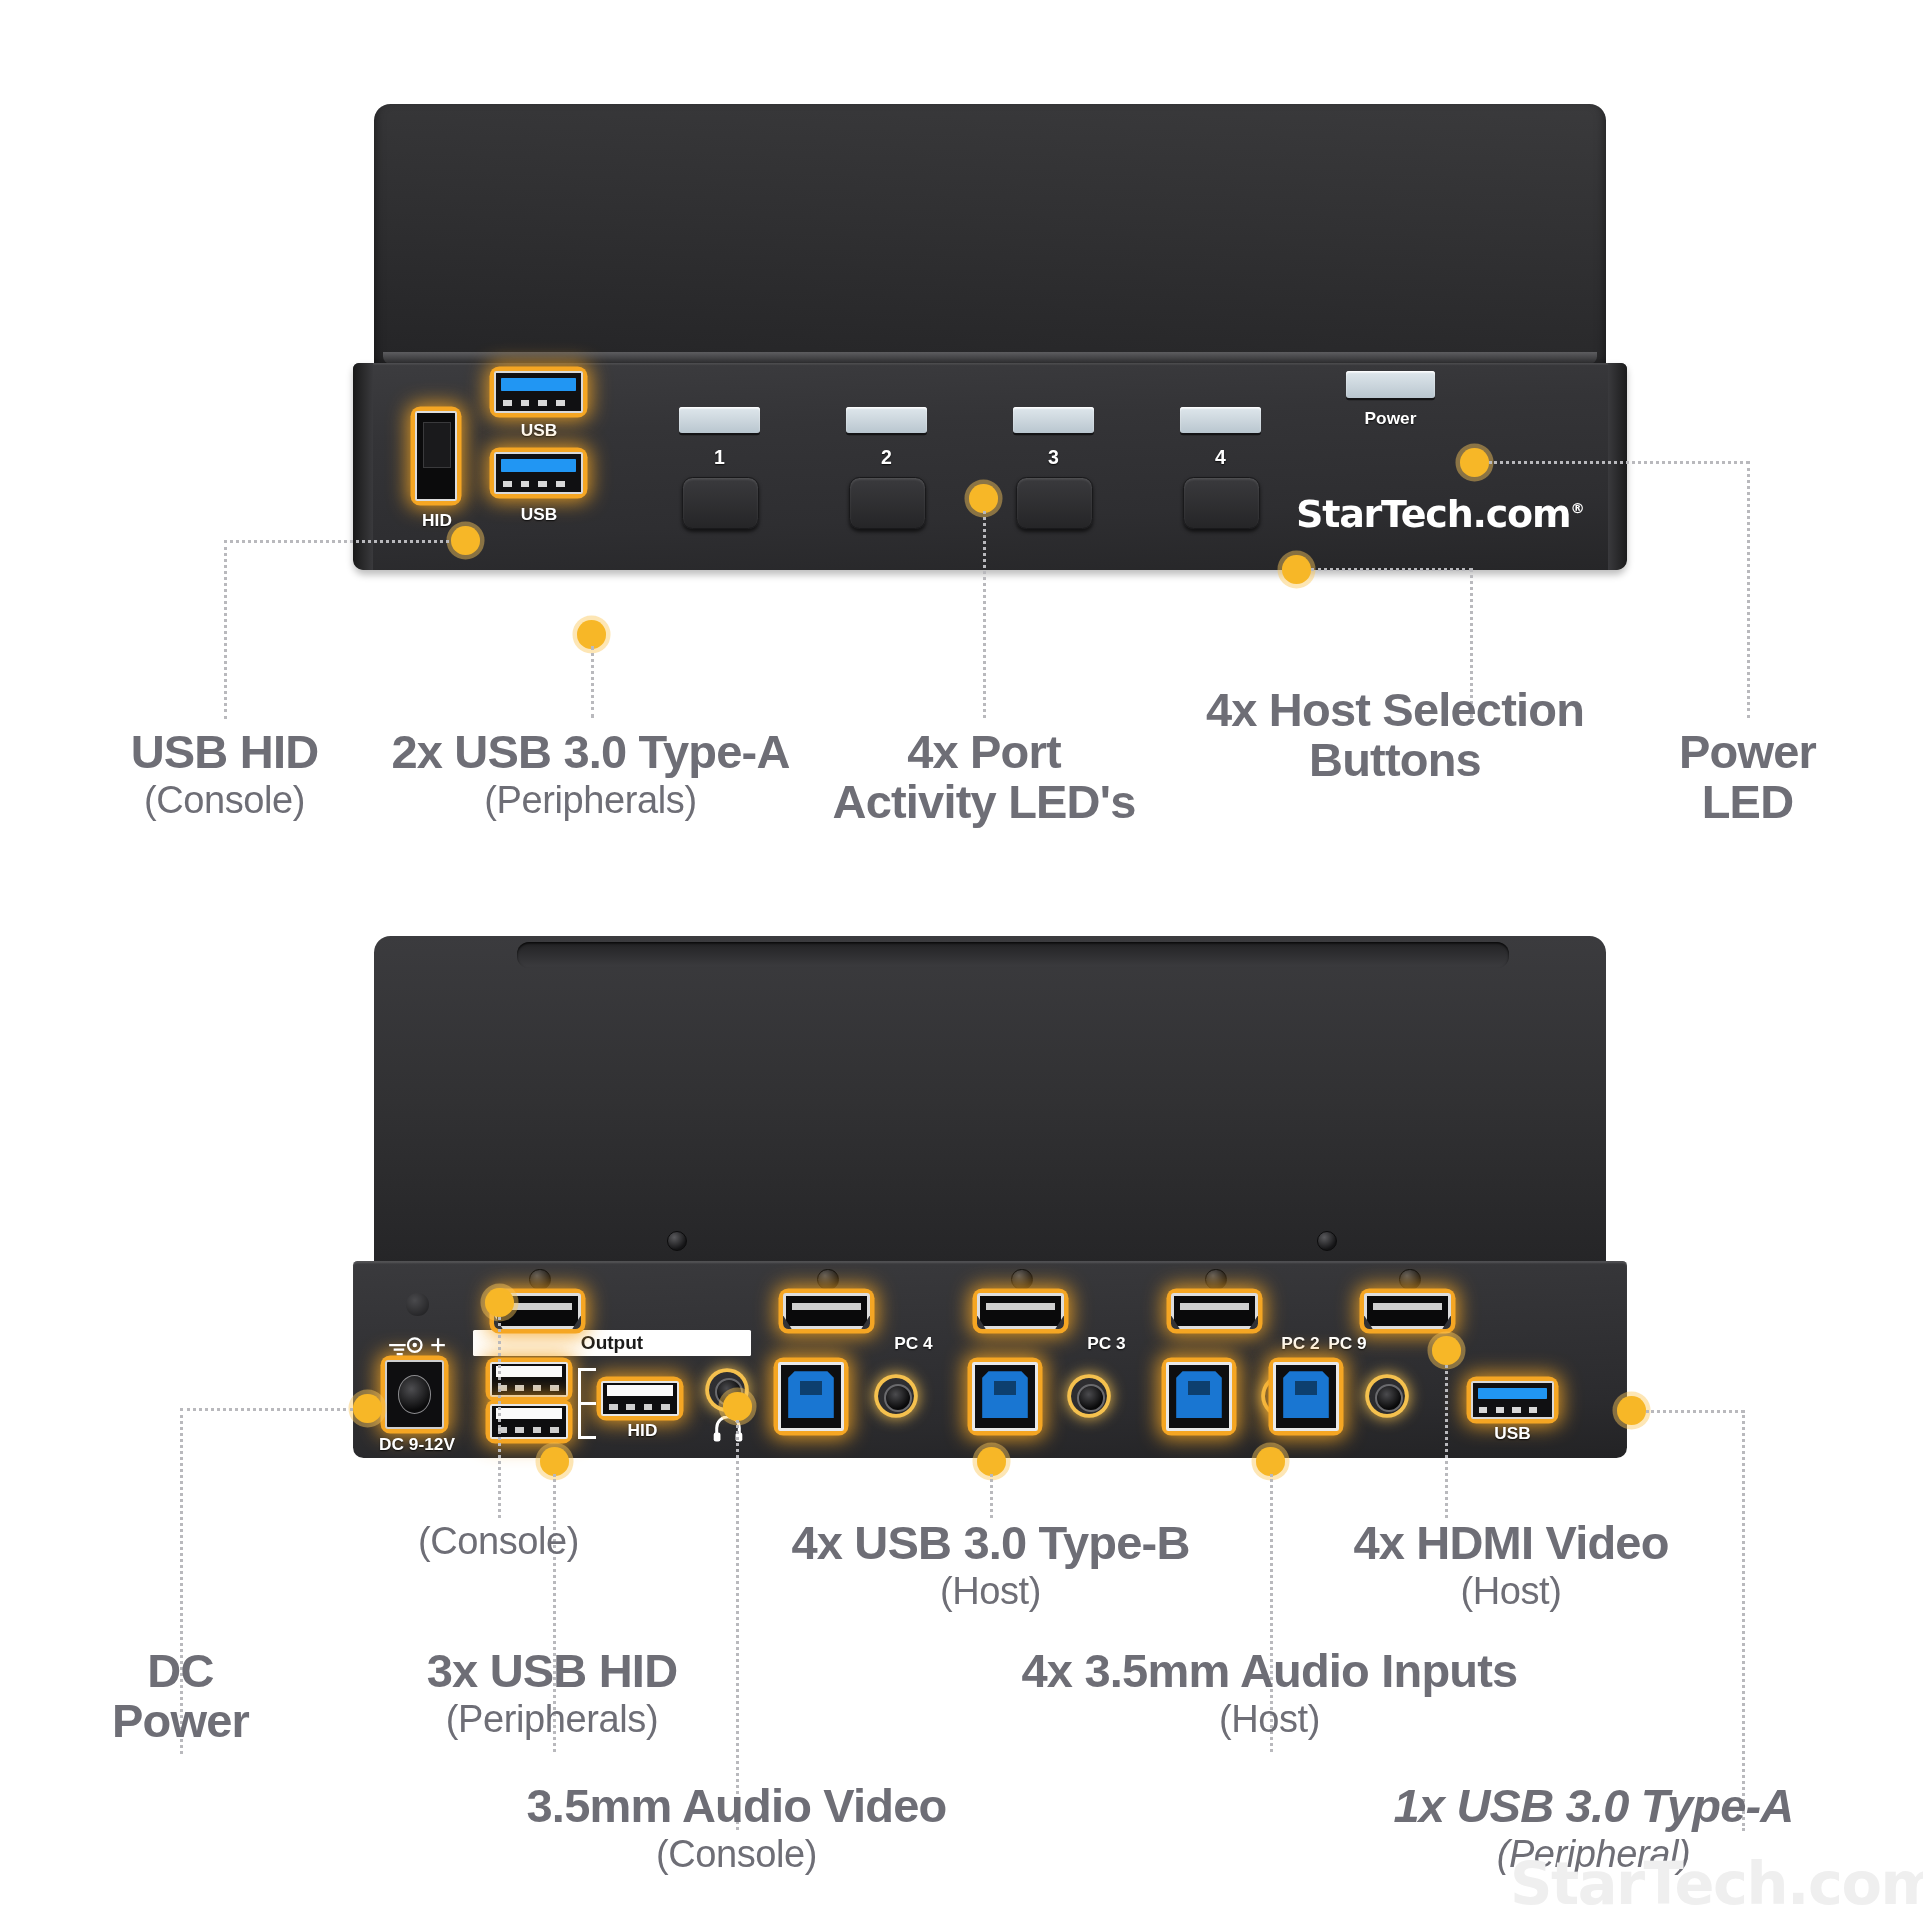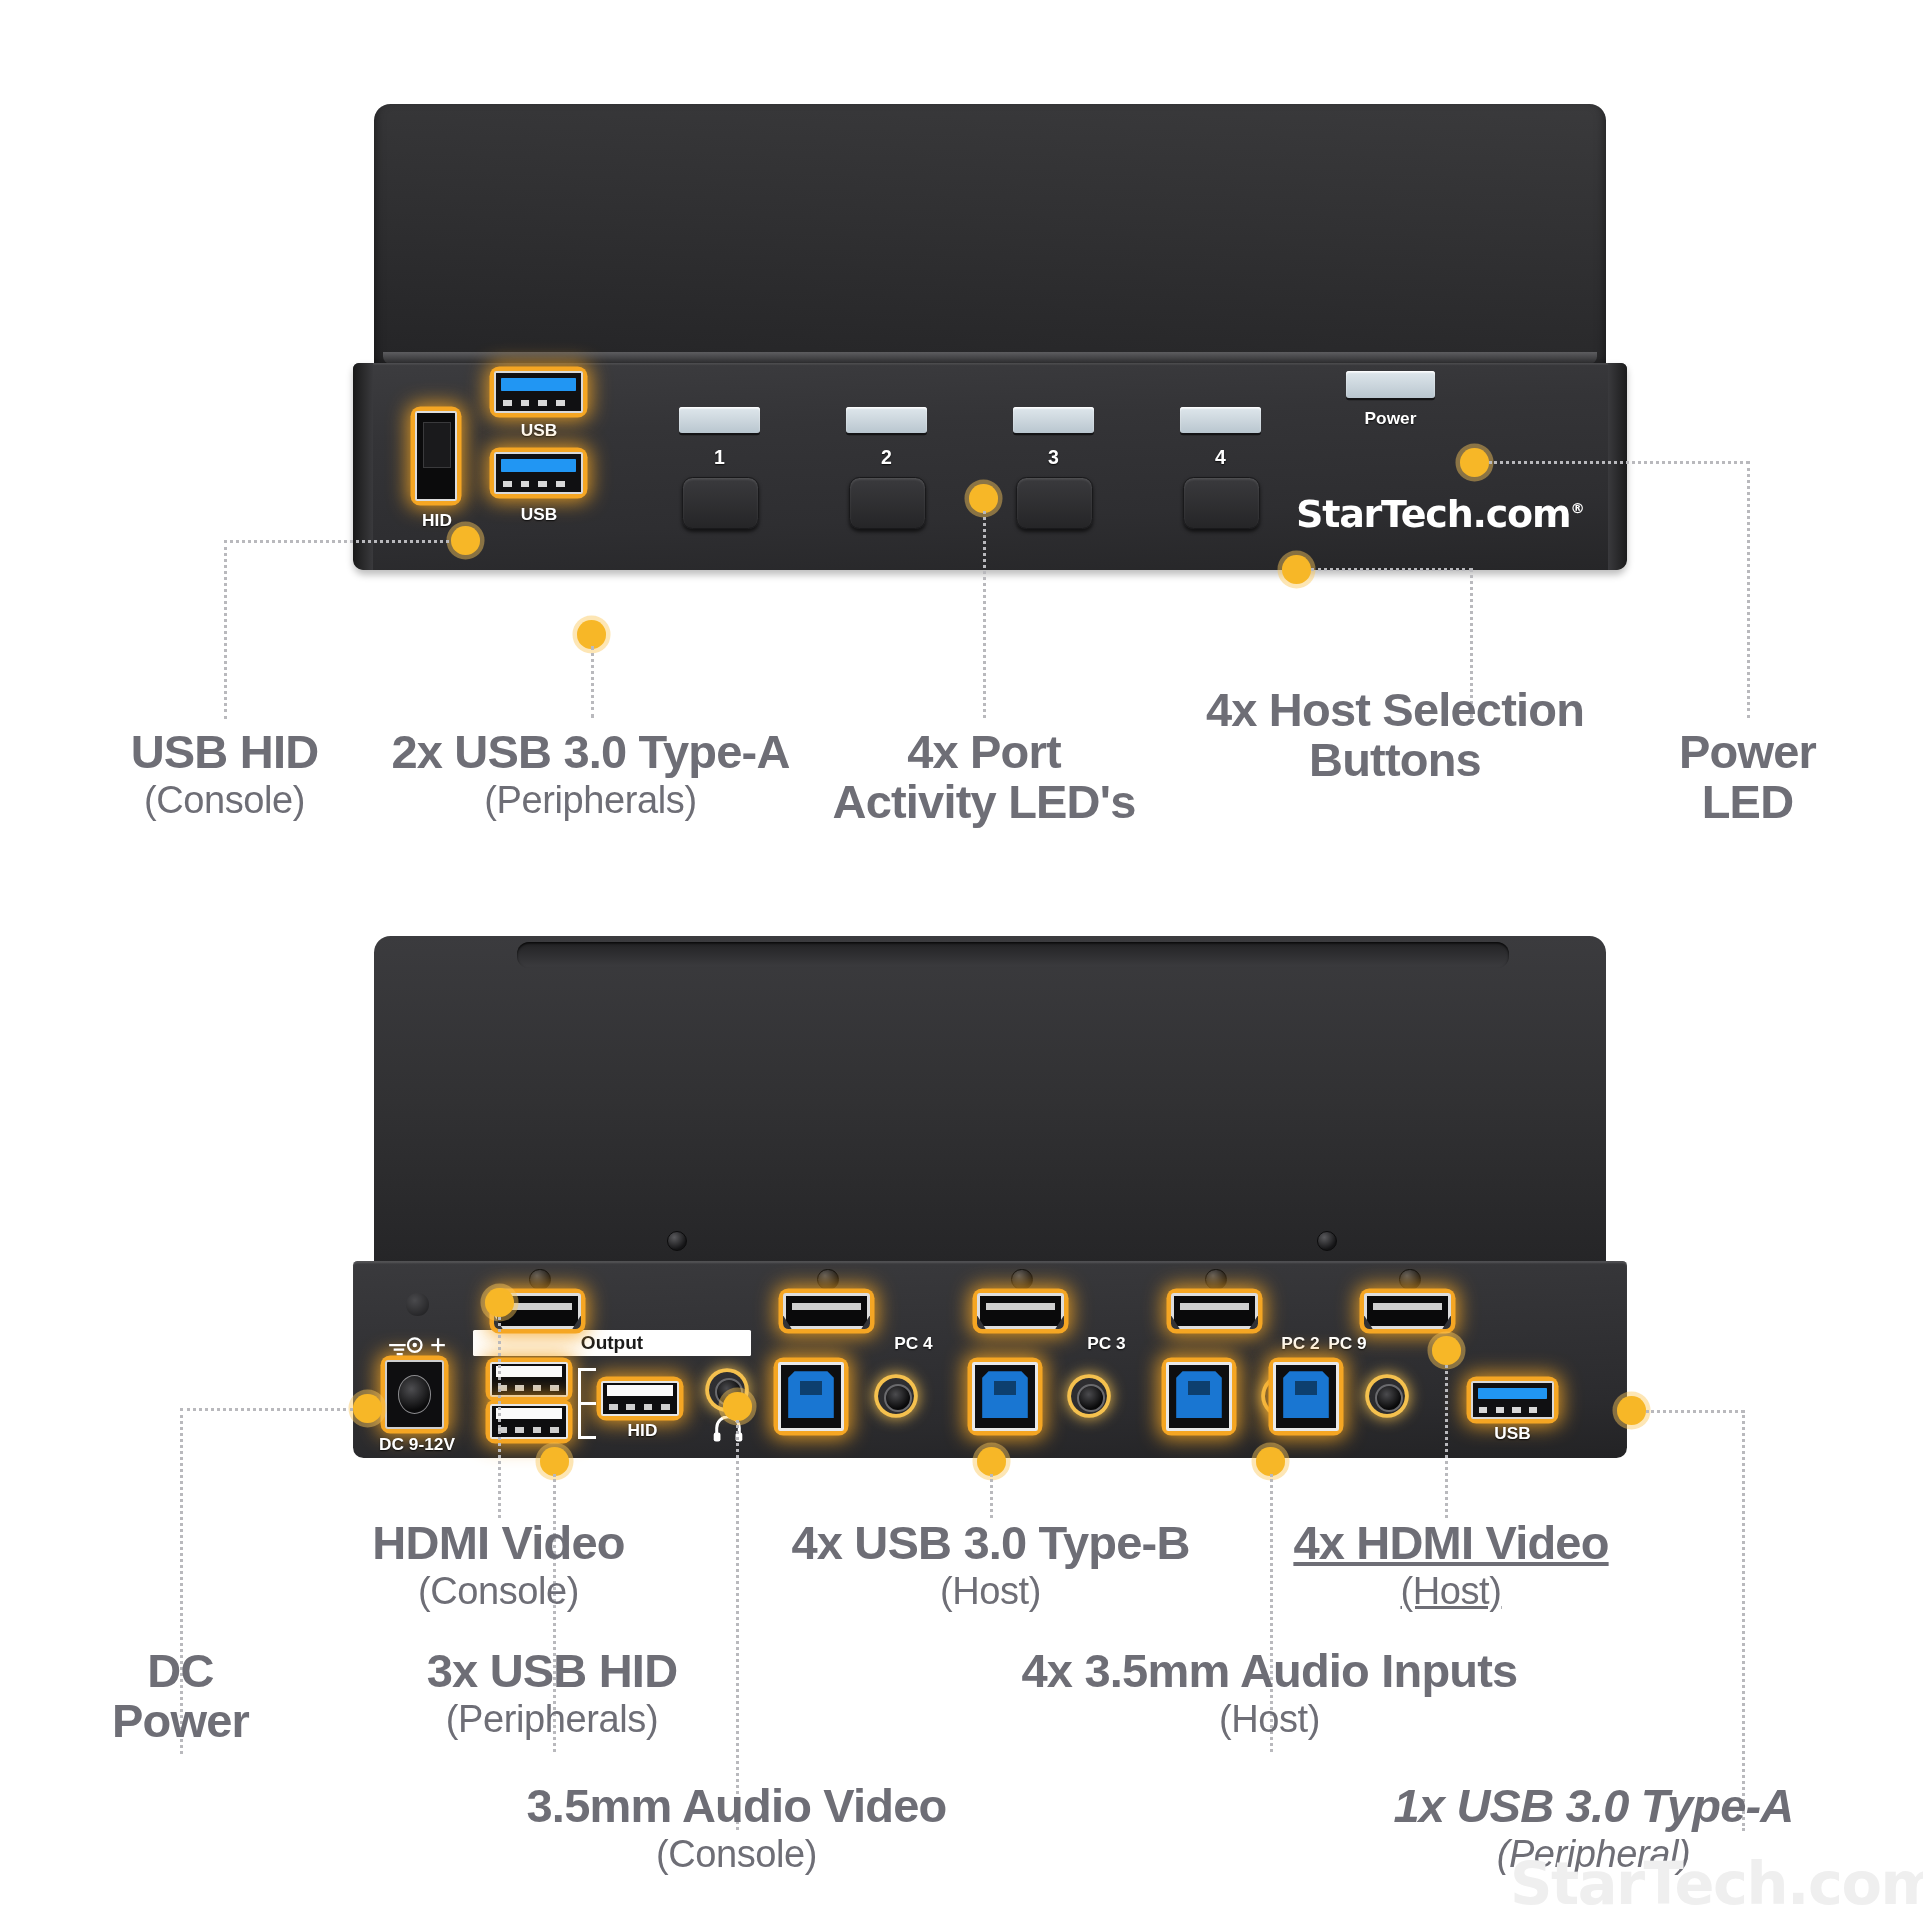--- a/index.html
+++ b/index.html
@@ -390,30 +390,29 @@
 <div class="vline" style="left:990px;top:1474px;height:44px;"></div>
 
 <div class="vline" style="left:1270px;top:1474px;height:278px;"></div>
 
 <div class="vline" style="left:1445px;top:1365px;height:153px;"></div>
 
 <div class="hline" style="left:1646px;top:1410px;width:98px;"></div>
 <div class="vline" style="left:1742px;top:1410px;height:421px;"></div>
 
 <div class="cap" style="left:258px;top:1518px;width:481px;">
-  <div class="t1">HDMI Video</div>
   <div class="t2">(Console)</div>
 </div>
 
 <div class="cap" style="left:765px;top:1518px;width:451px;">
   <div class="t1">4x USB 3.0 Type-B</div>
   <div class="t2">(Host)</div>
 </div>
 
-<div class="cap" style="left:1276px;top:1518px;width:350px;text-decoration:underline;">
+<div class="cap" style="left:1336px;top:1518px;width:350px;">
   <div class="t1">4x HDMI Video</div>
   <div class="t2">(Host)</div>
 </div>
 
 <div class="cap" style="left:98px;top:1646px;width:165px;">
   <div class="t1">DC</div>
   <div class="t1">Power</div>
 </div>
 
 <div class="cap" style="left:353px;top:1646px;width:398px;">

